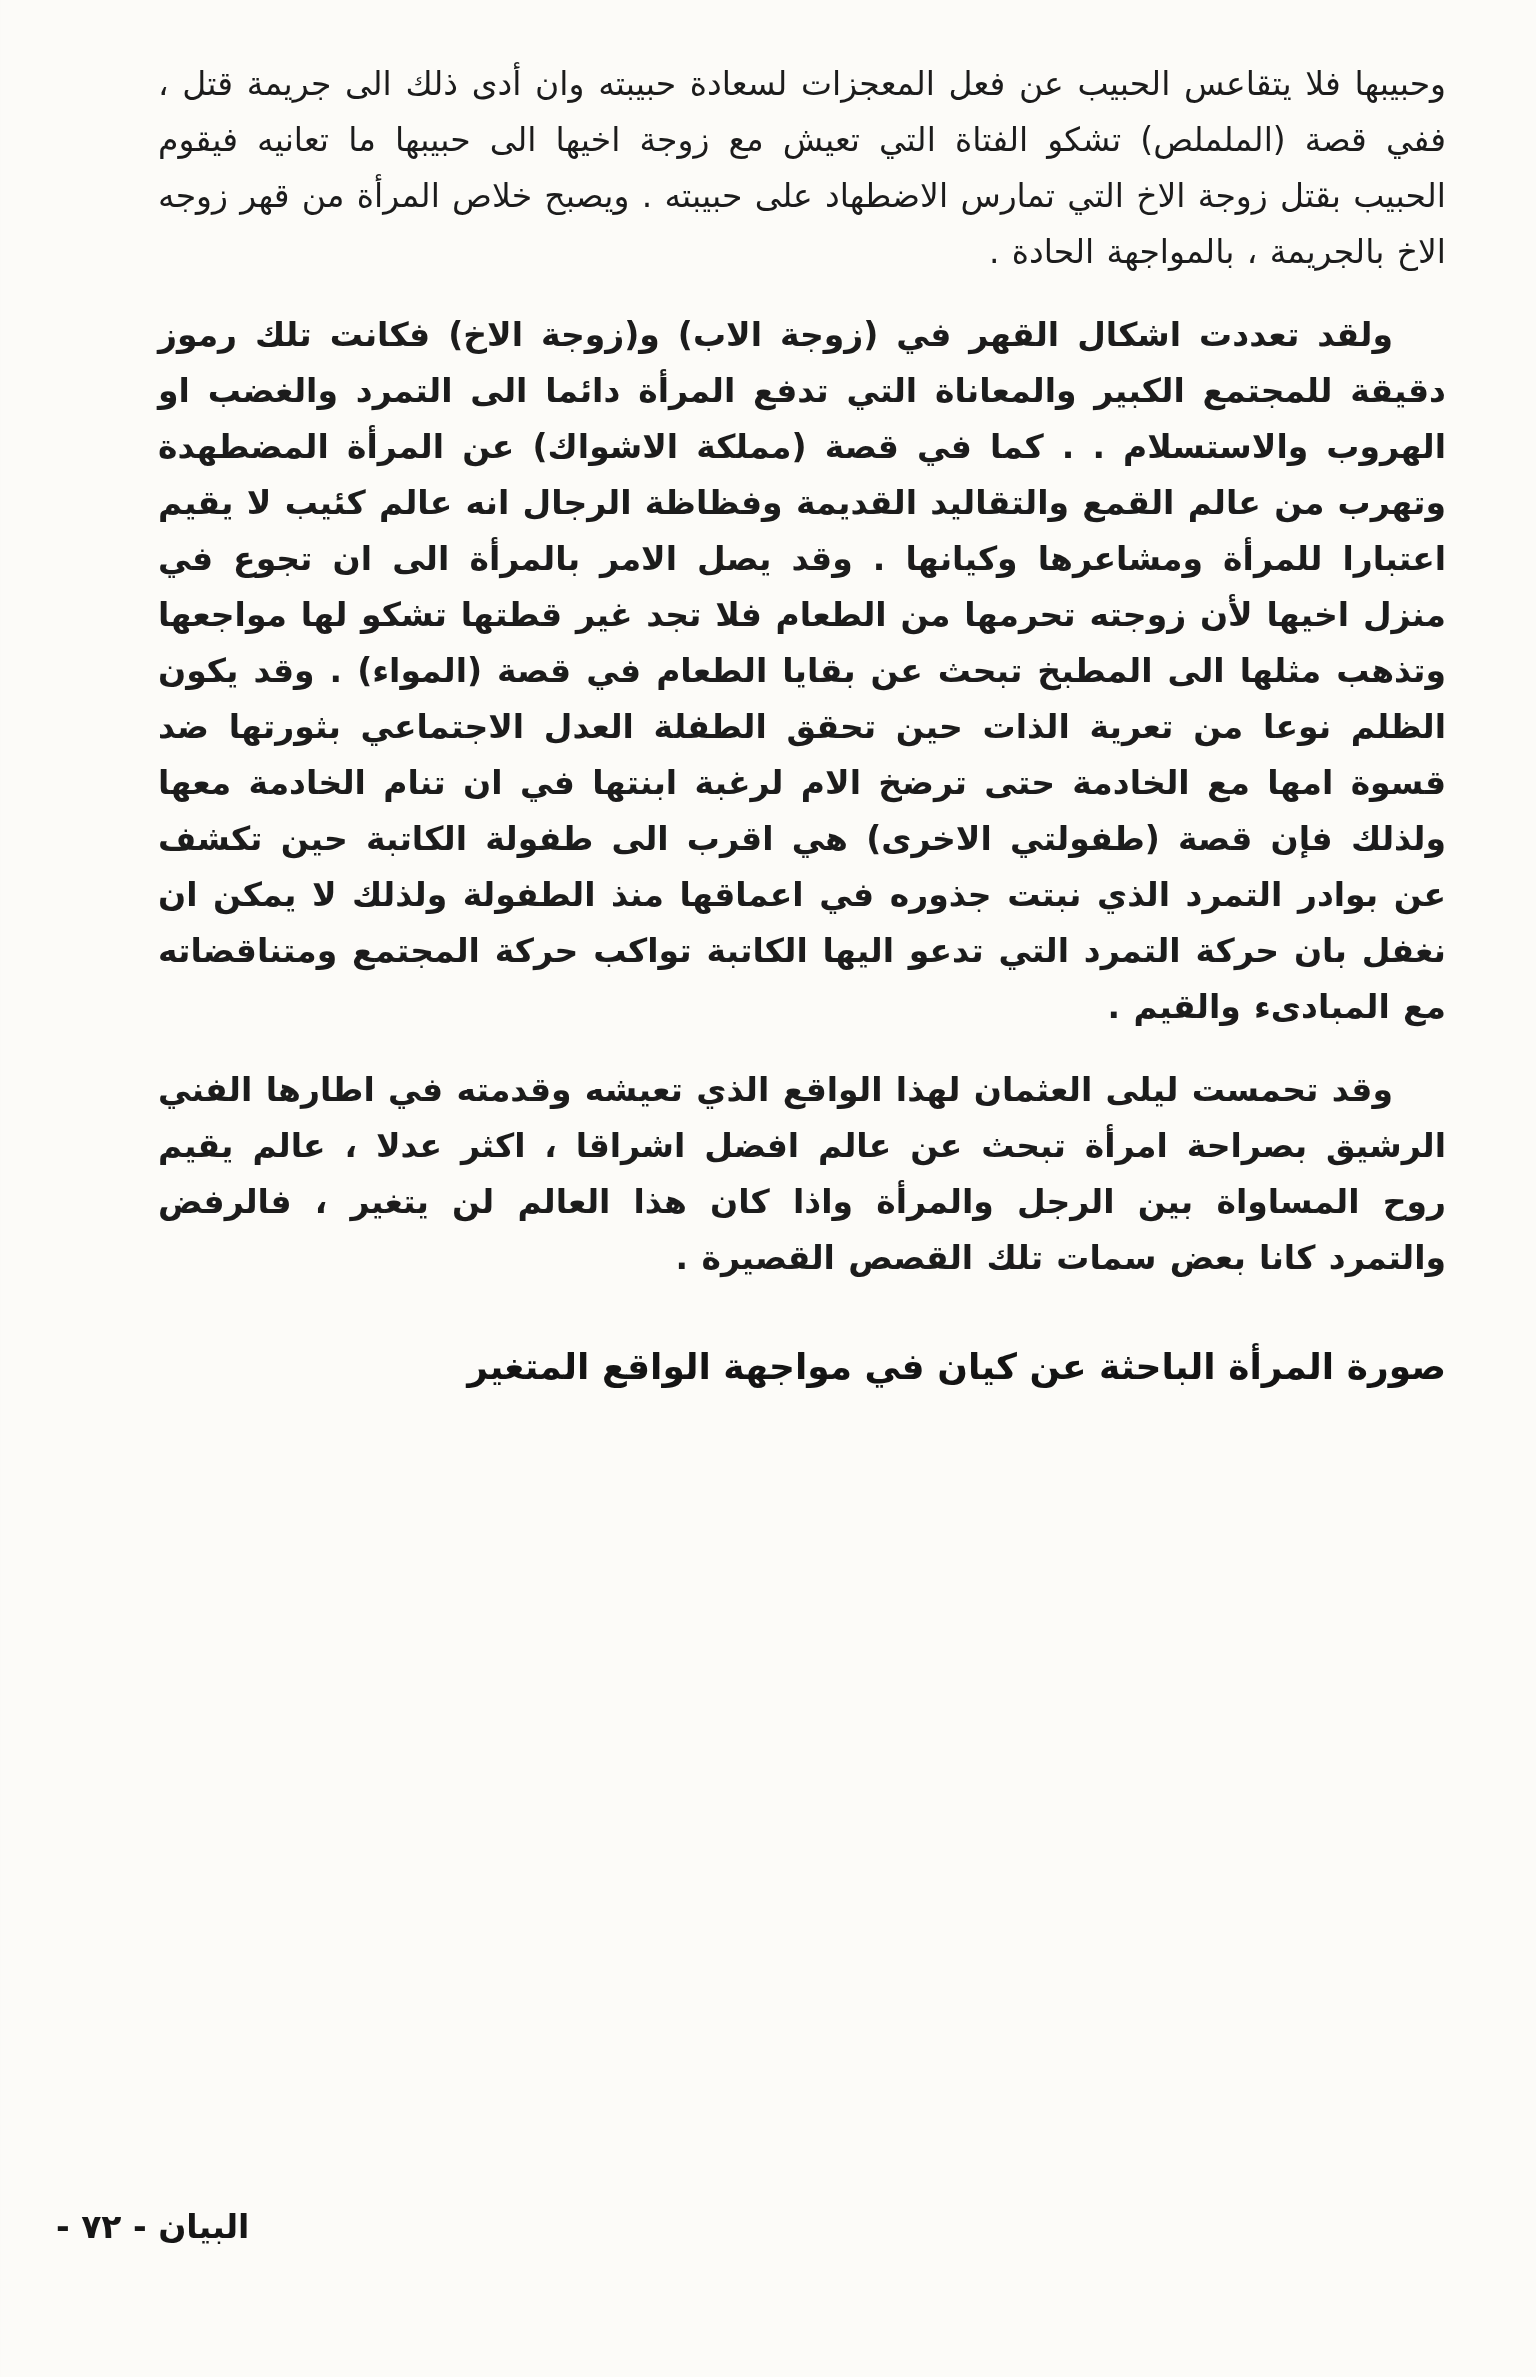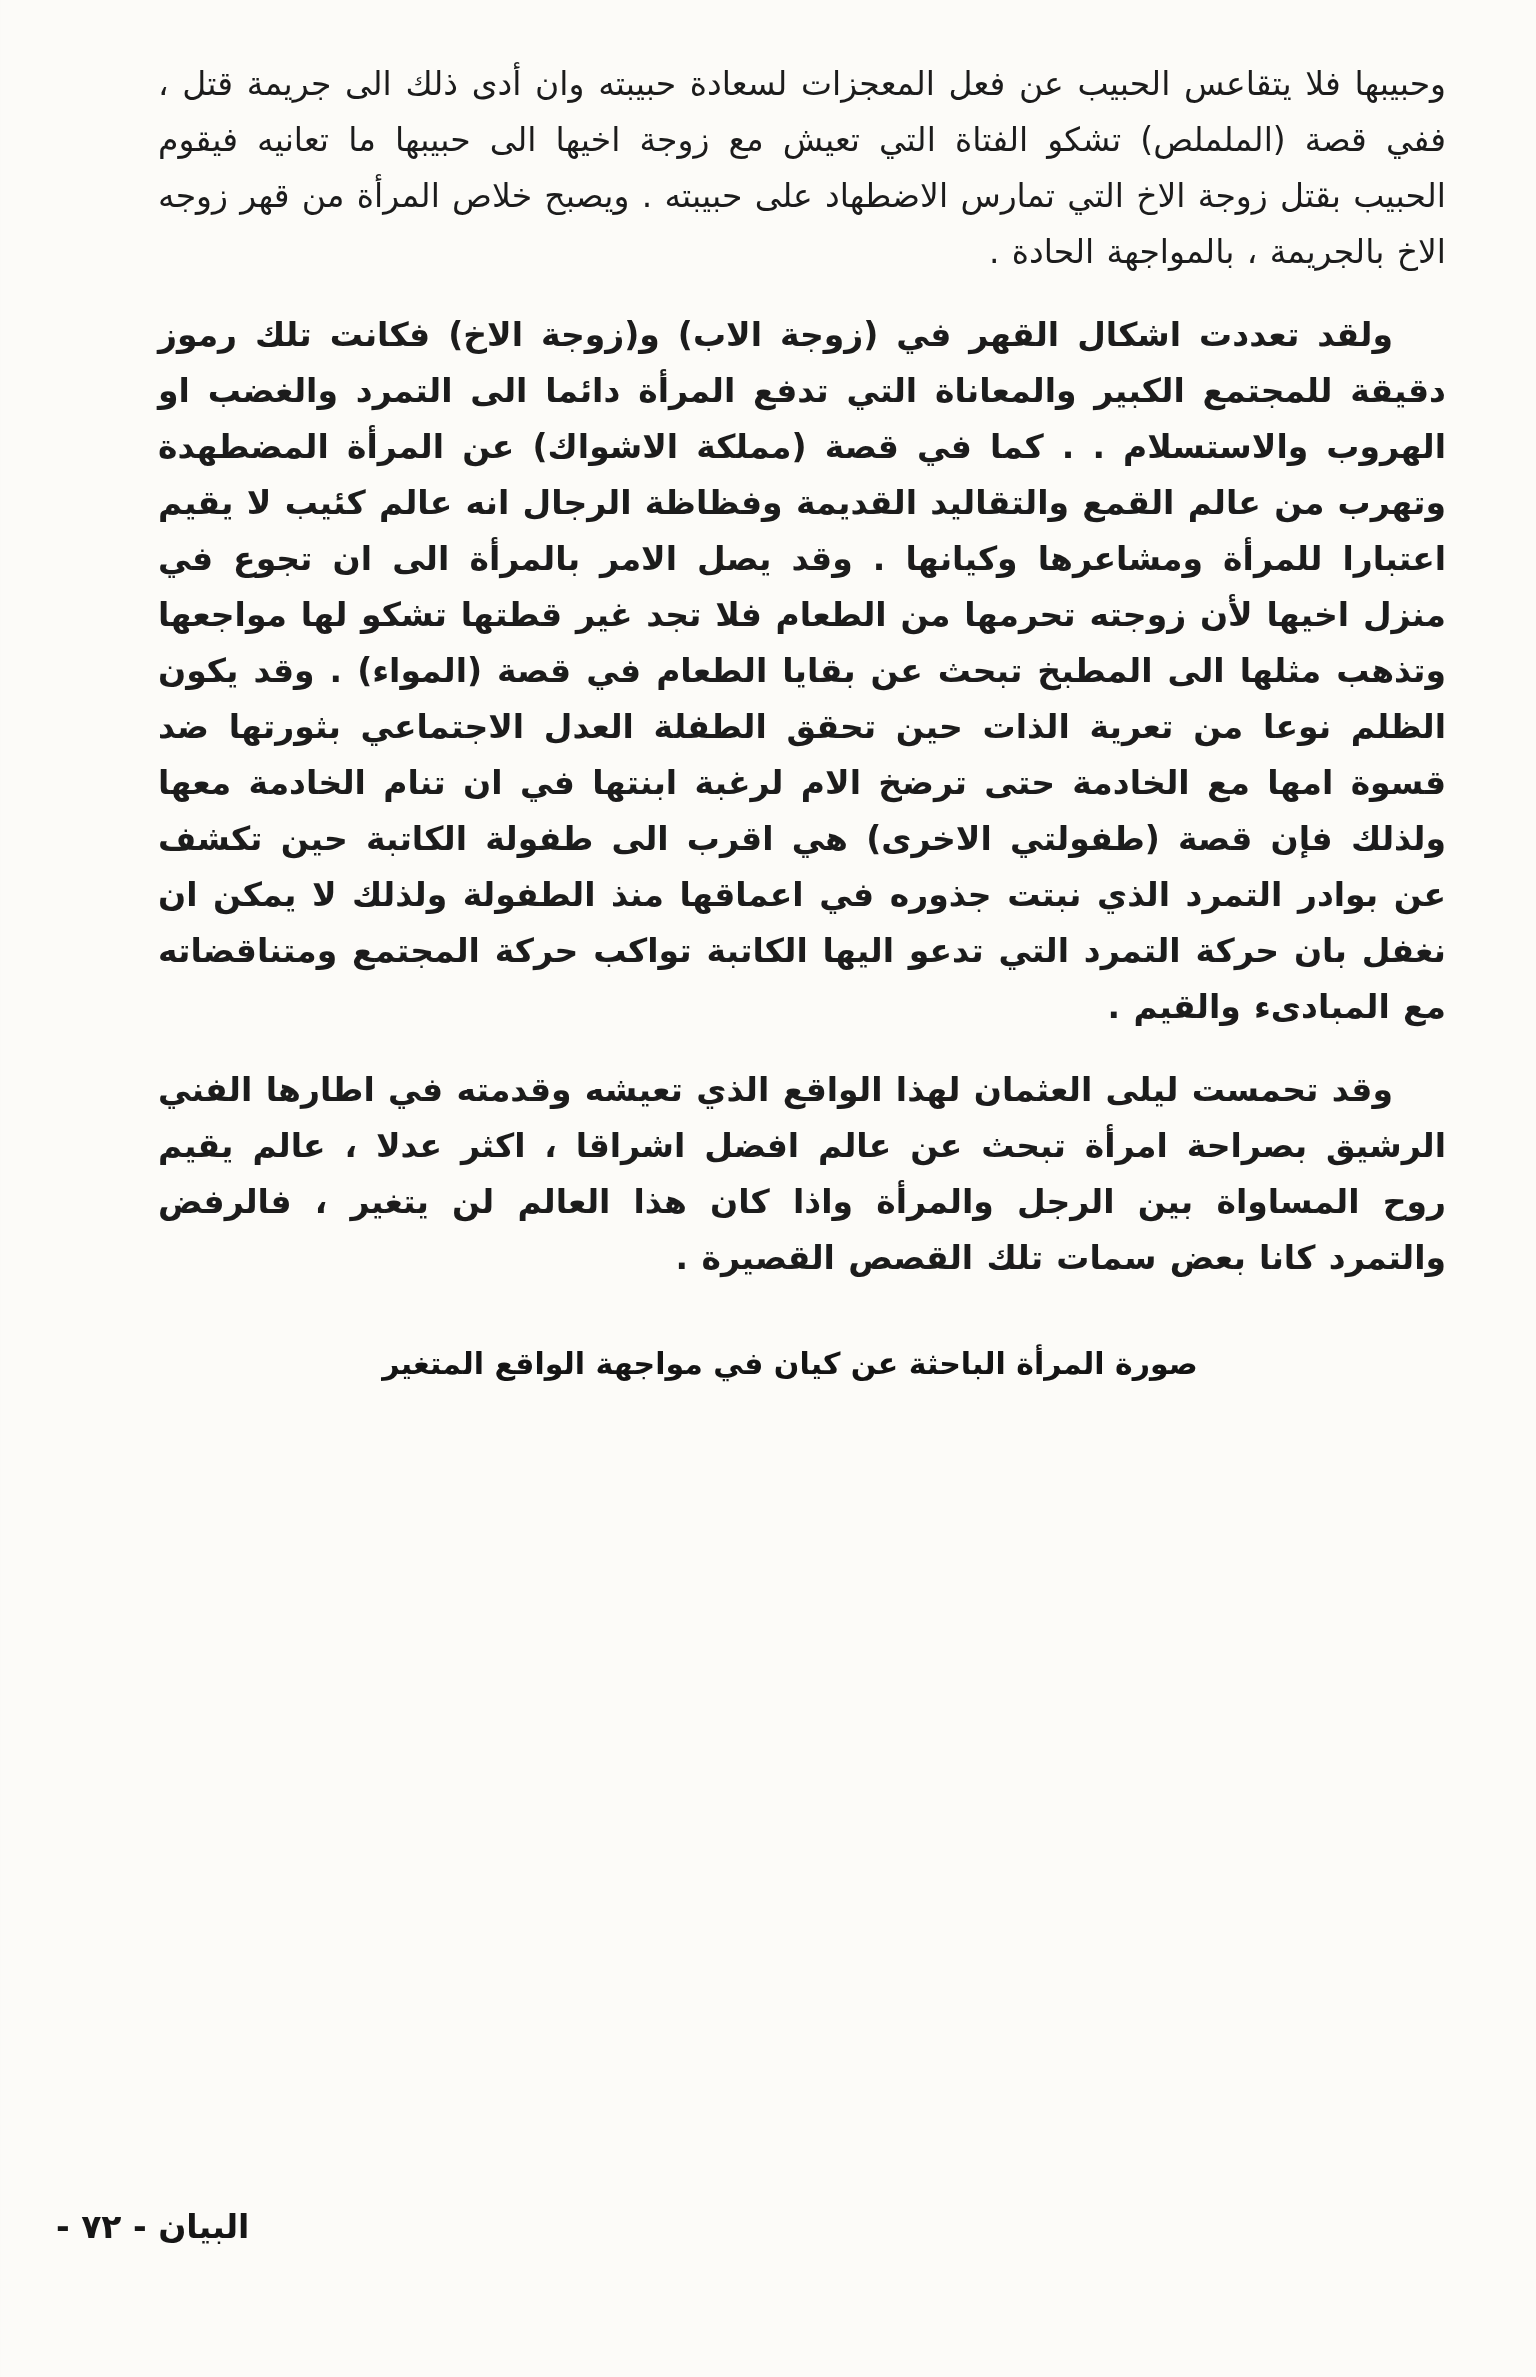--- a/index.html
+++ b/index.html
@@ -30,22 +30,22 @@
     text-indent: 53px;
     color: #1c1c1c;
     word-spacing: 1.8px;
     margin-left: 24px;
   }
   .para.no-indent { text-indent: 0; }
   .para + .para { margin-top: 27px; font-weight: bold; }
   .heading {
     margin-top: 60px;
     margin-bottom: 40px;
-    text-align: center;
-    font-size: 30px;
+    text-align: right;
+    font-size: 36px;
     font-weight: 700;
     color: #141414;
   }
   .footer {
     position: absolute;
     z-index: 2;
     bottom: 131px;
     left: 56px;
     font-size: 33px;
     font-weight: 700;

